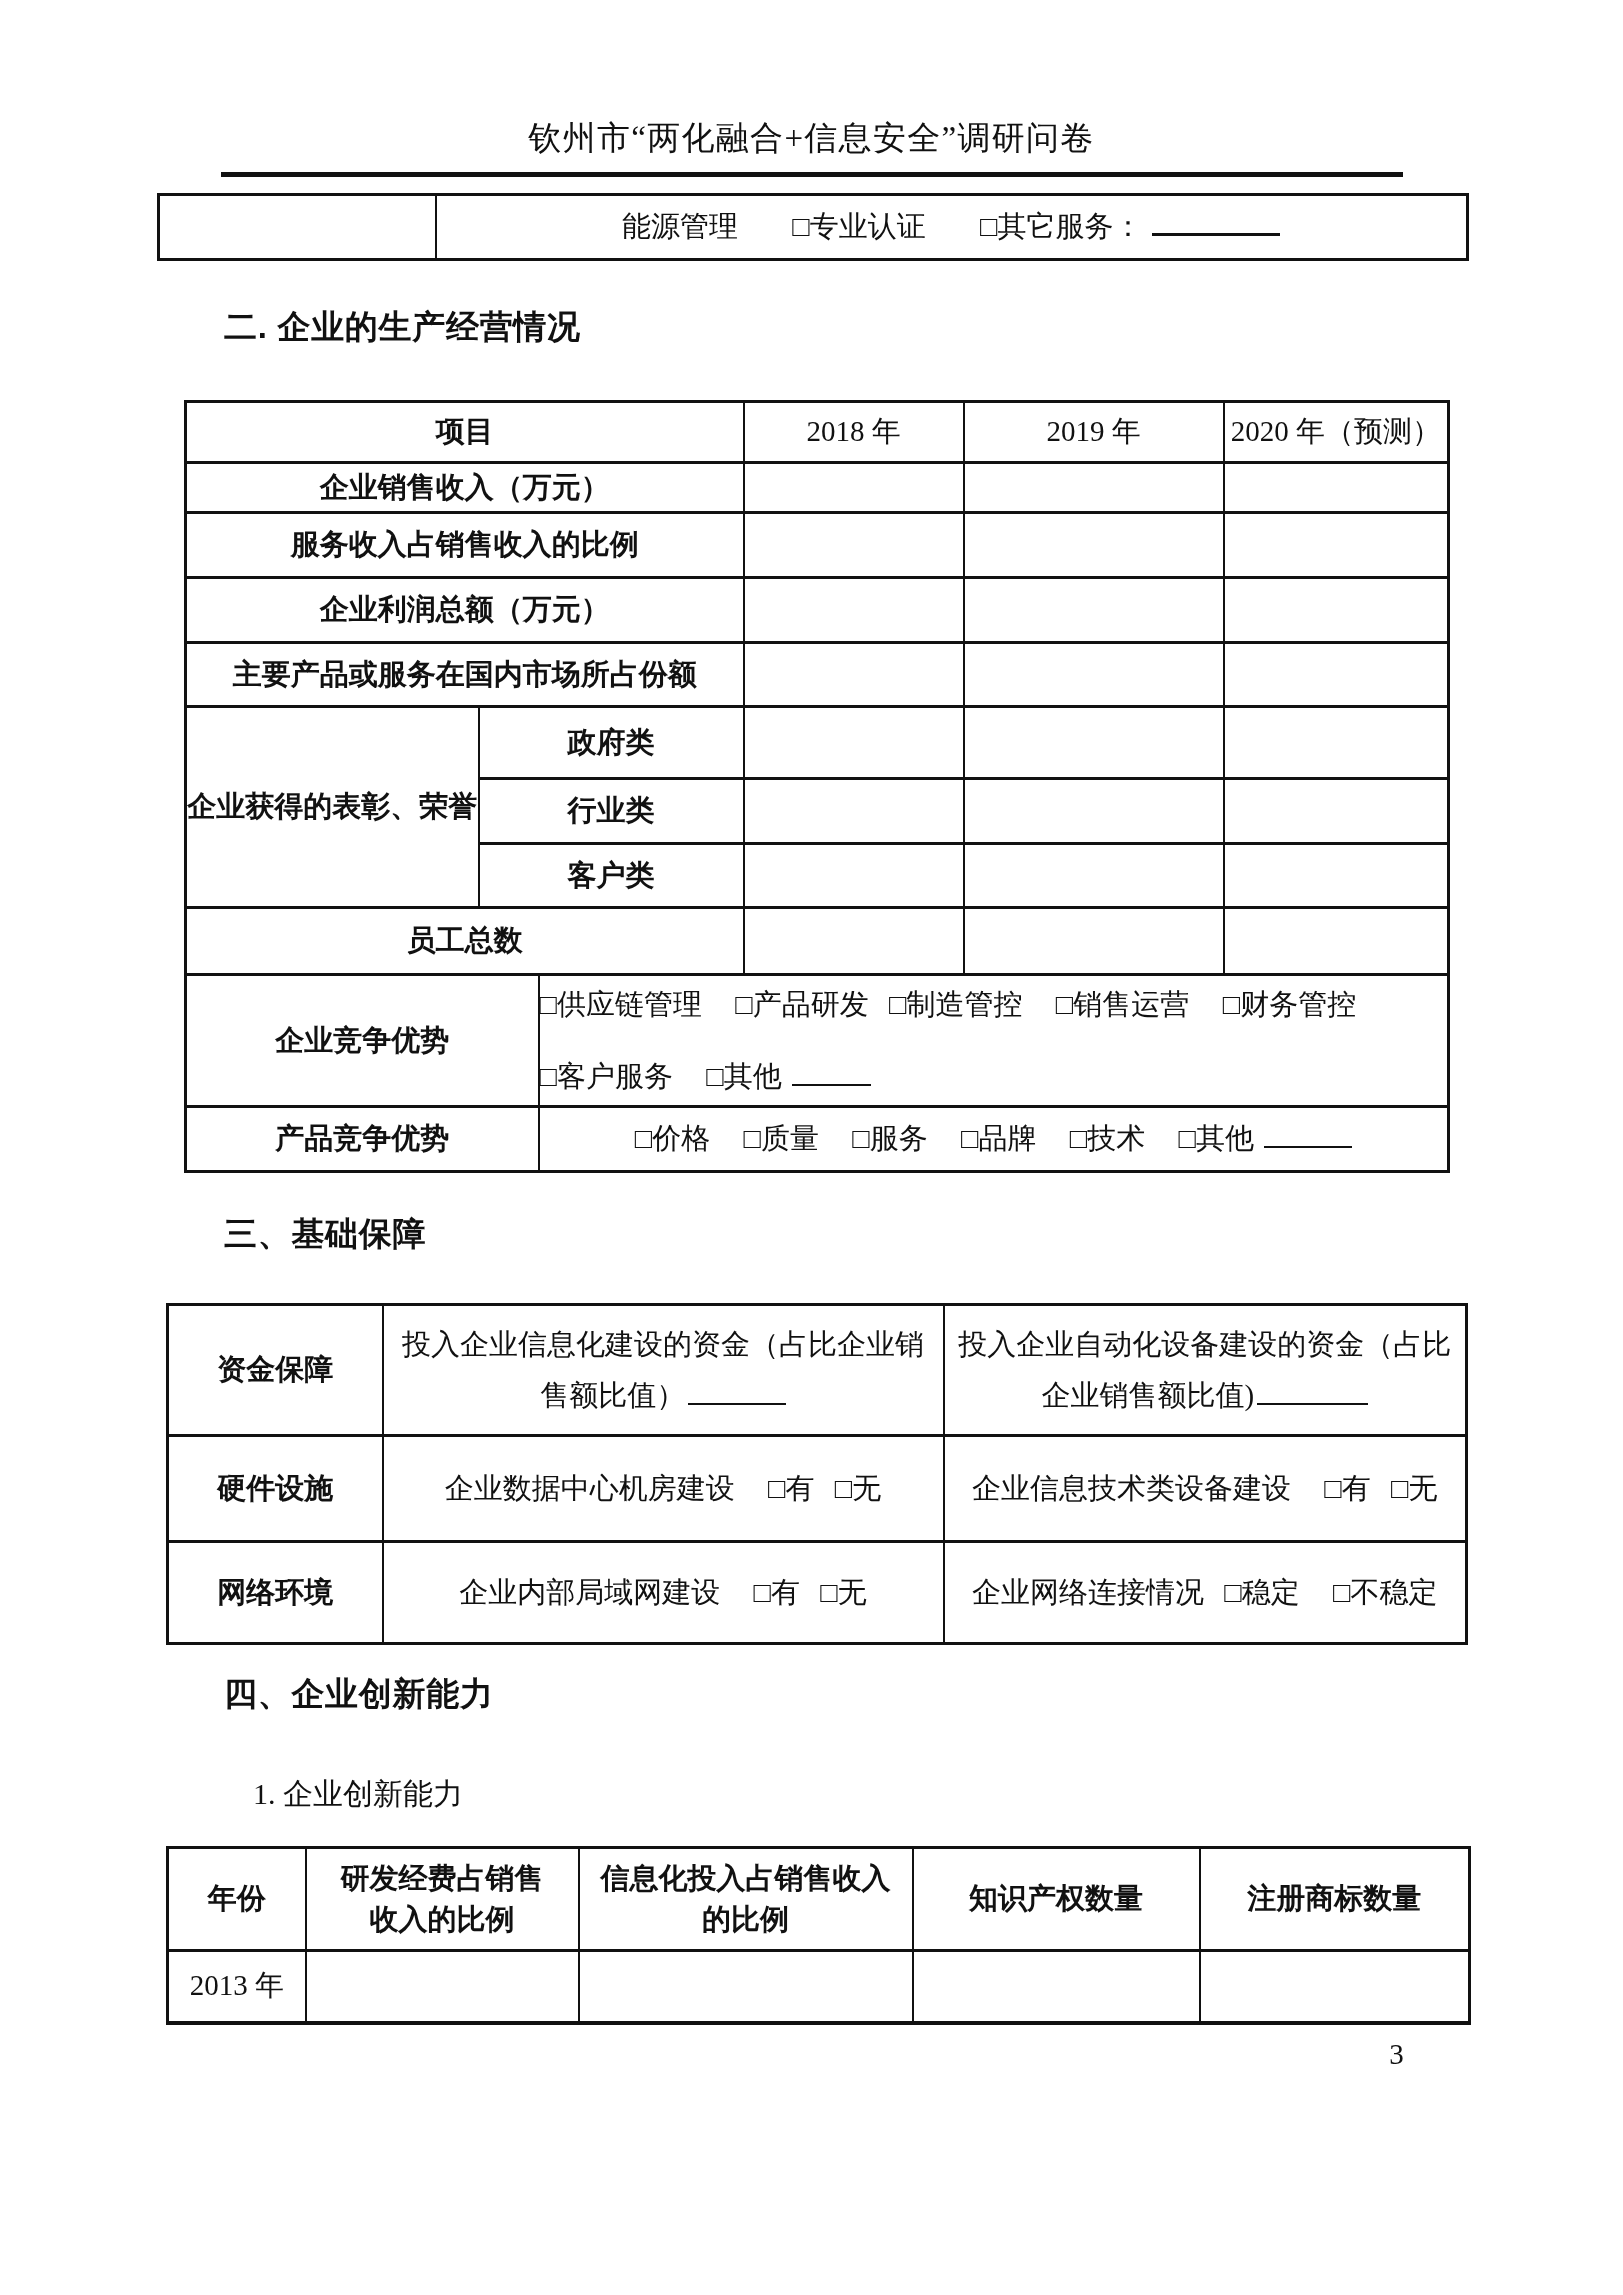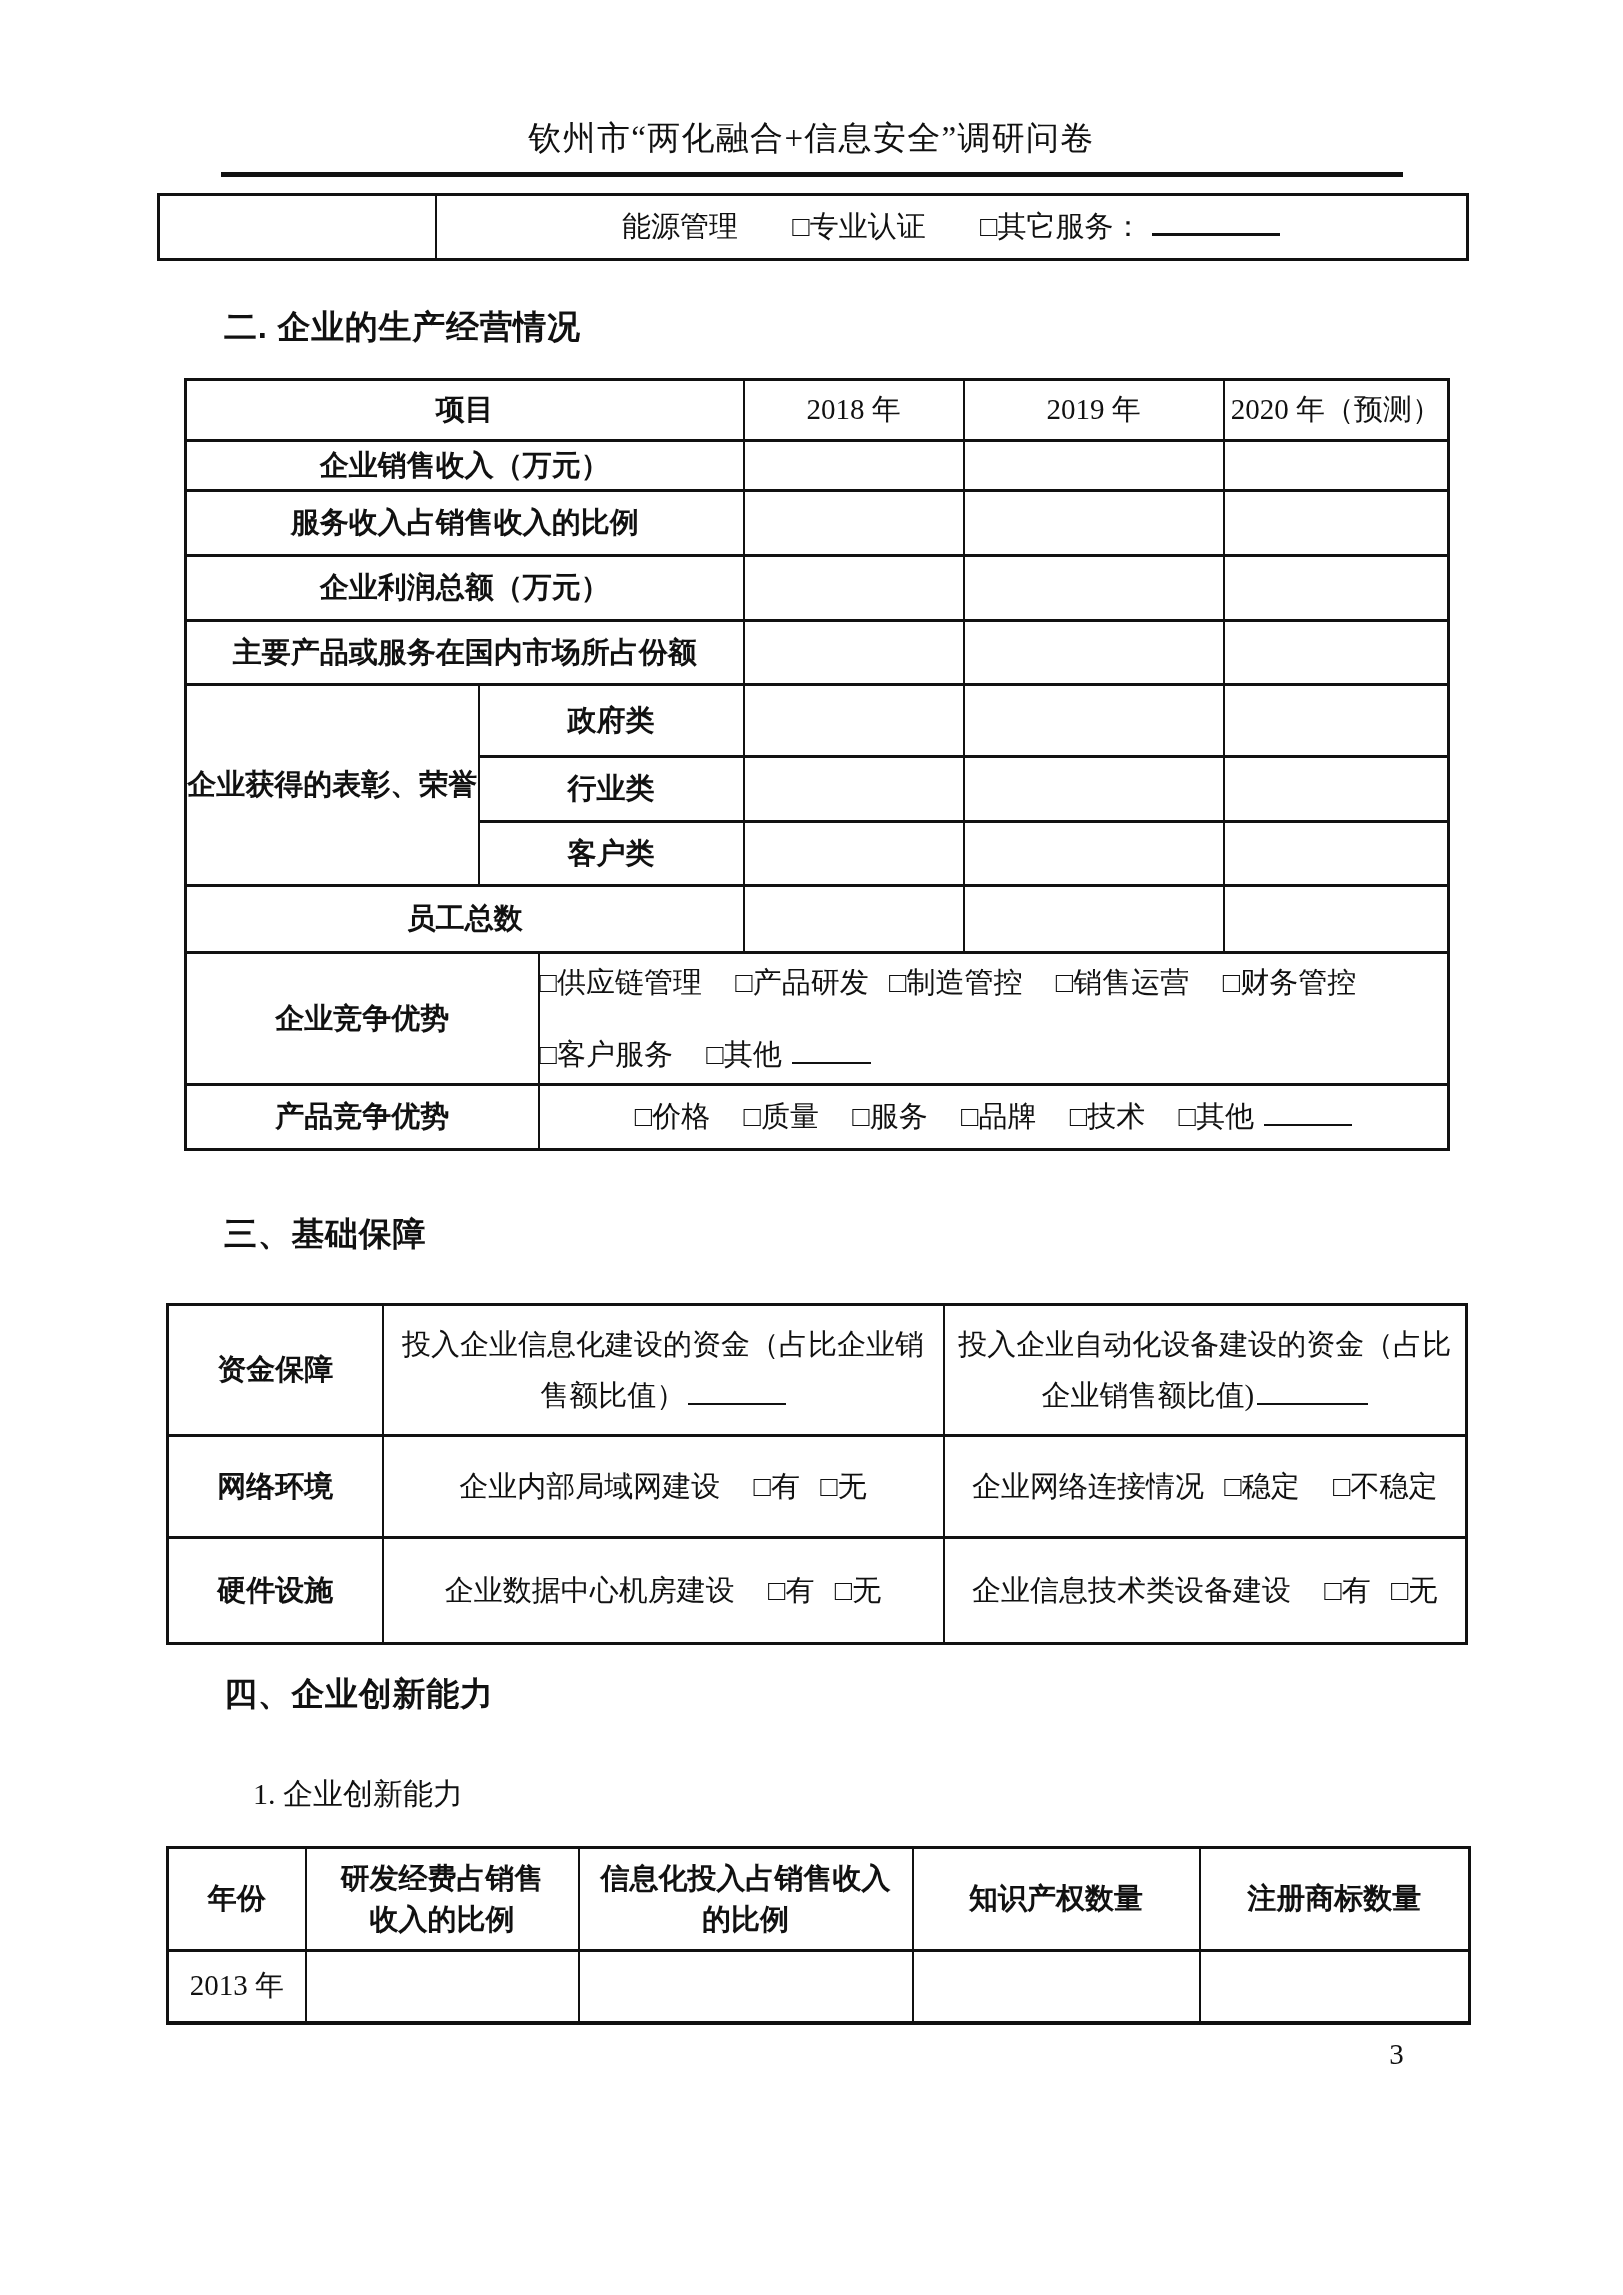--- a/index.html
+++ b/index.html
@@ -89,21 +89,21 @@
         <span class="opt gap-lg">□专业认证</span>
         <span class="opt gap-lg">□其它服务：</span>
         <span class="u u-heavy" style="width:128px;"></span>
       </td>
     </tr>
   </tbody>
     </table>
 
   <div class="sec-heading" style="top:305px;">二. 企业的生产经营情况</div>
 
-  <table class="grid" style="left:184px;top:378px;width:1263px;">
+  <table class="grid" style="left:184px;top:400px;width:1263px;">
     <colgroup>
       <col style="width:293px">
         <col style="width:60px">
         <col style="width:205px">
       <col style="width:220px">
         <col style="width:260px">
         <col style="width:225px">
     </colgroup>
     <tbody>
         <tr style="height:61px;">
@@ -206,44 +206,44 @@
     <tbody>
         <tr style="height:131px;">
       <td class="b">资金保障</td>
       <td class="lh-tall" style="padding:0 18.3px;">
         <span>投入企业信息化建设的资金（占比企业销售额比值）</span><span class="u" style="width:98px;"></span>
       </td>
       <td class="left lh-tall pad30">
         <span>投入企业自动化设备建设的资金（占比企业销售额比值)</span><span class="u" style="width:111px;"></span>
       </td>
     </tr>
+    <tr style="height:106px;">
+      <td class="b">硬件设施</td>
+      <td class="left pad30">
+        <span>企业数据中心机房建设</span>
+        <span class="opt gap-md">□有</span>
+        <span class="opt gap-sm">□无</span>
+      </td>
+      <td class="left pad30">
+        <span>企业信息技术类设备建设</span>
+        <span class="opt gap-md">□有</span>
+        <span class="opt gap-sm">□无</span>
+      </td>
+    </tr>
     <tr style="height:102px;">
       <td class="b">网络环境</td>
       <td class="left pad30">
         <span>企业内部局域网建设</span>
         <span class="opt gap-md">□有</span>
         <span class="opt gap-sm">□无</span>
       </td>
       <td class="left pad30">
         <span>企业网络连接情况</span>
         <span class="opt gap-sm">□稳定</span>
         <span class="opt gap-md">□不稳定</span>
-      </td>
-    </tr>
-    <tr style="height:106px;">
-      <td class="b">硬件设施</td>
-      <td class="left pad30">
-        <span>企业数据中心机房建设</span>
-        <span class="opt gap-md">□有</span>
-        <span class="opt gap-sm">□无</span>
-      </td>
-      <td class="left pad30">
-        <span>企业信息技术类设备建设</span>
-        <span class="opt gap-md">□有</span>
-        <span class="opt gap-sm">□无</span>
       </td>
     </tr>
   </tbody>
     </table>
 
   <div class="sec-heading" style="top:1672px;">四、企业创新能力</div>
   <div class="sub-heading" style="top:1774px;">1. 企业创新能力</div>
 
   <table class="grid" style="left:166px;top:1846px;width:1302px;border-bottom-width:4.6px;">
     <colgroup>

